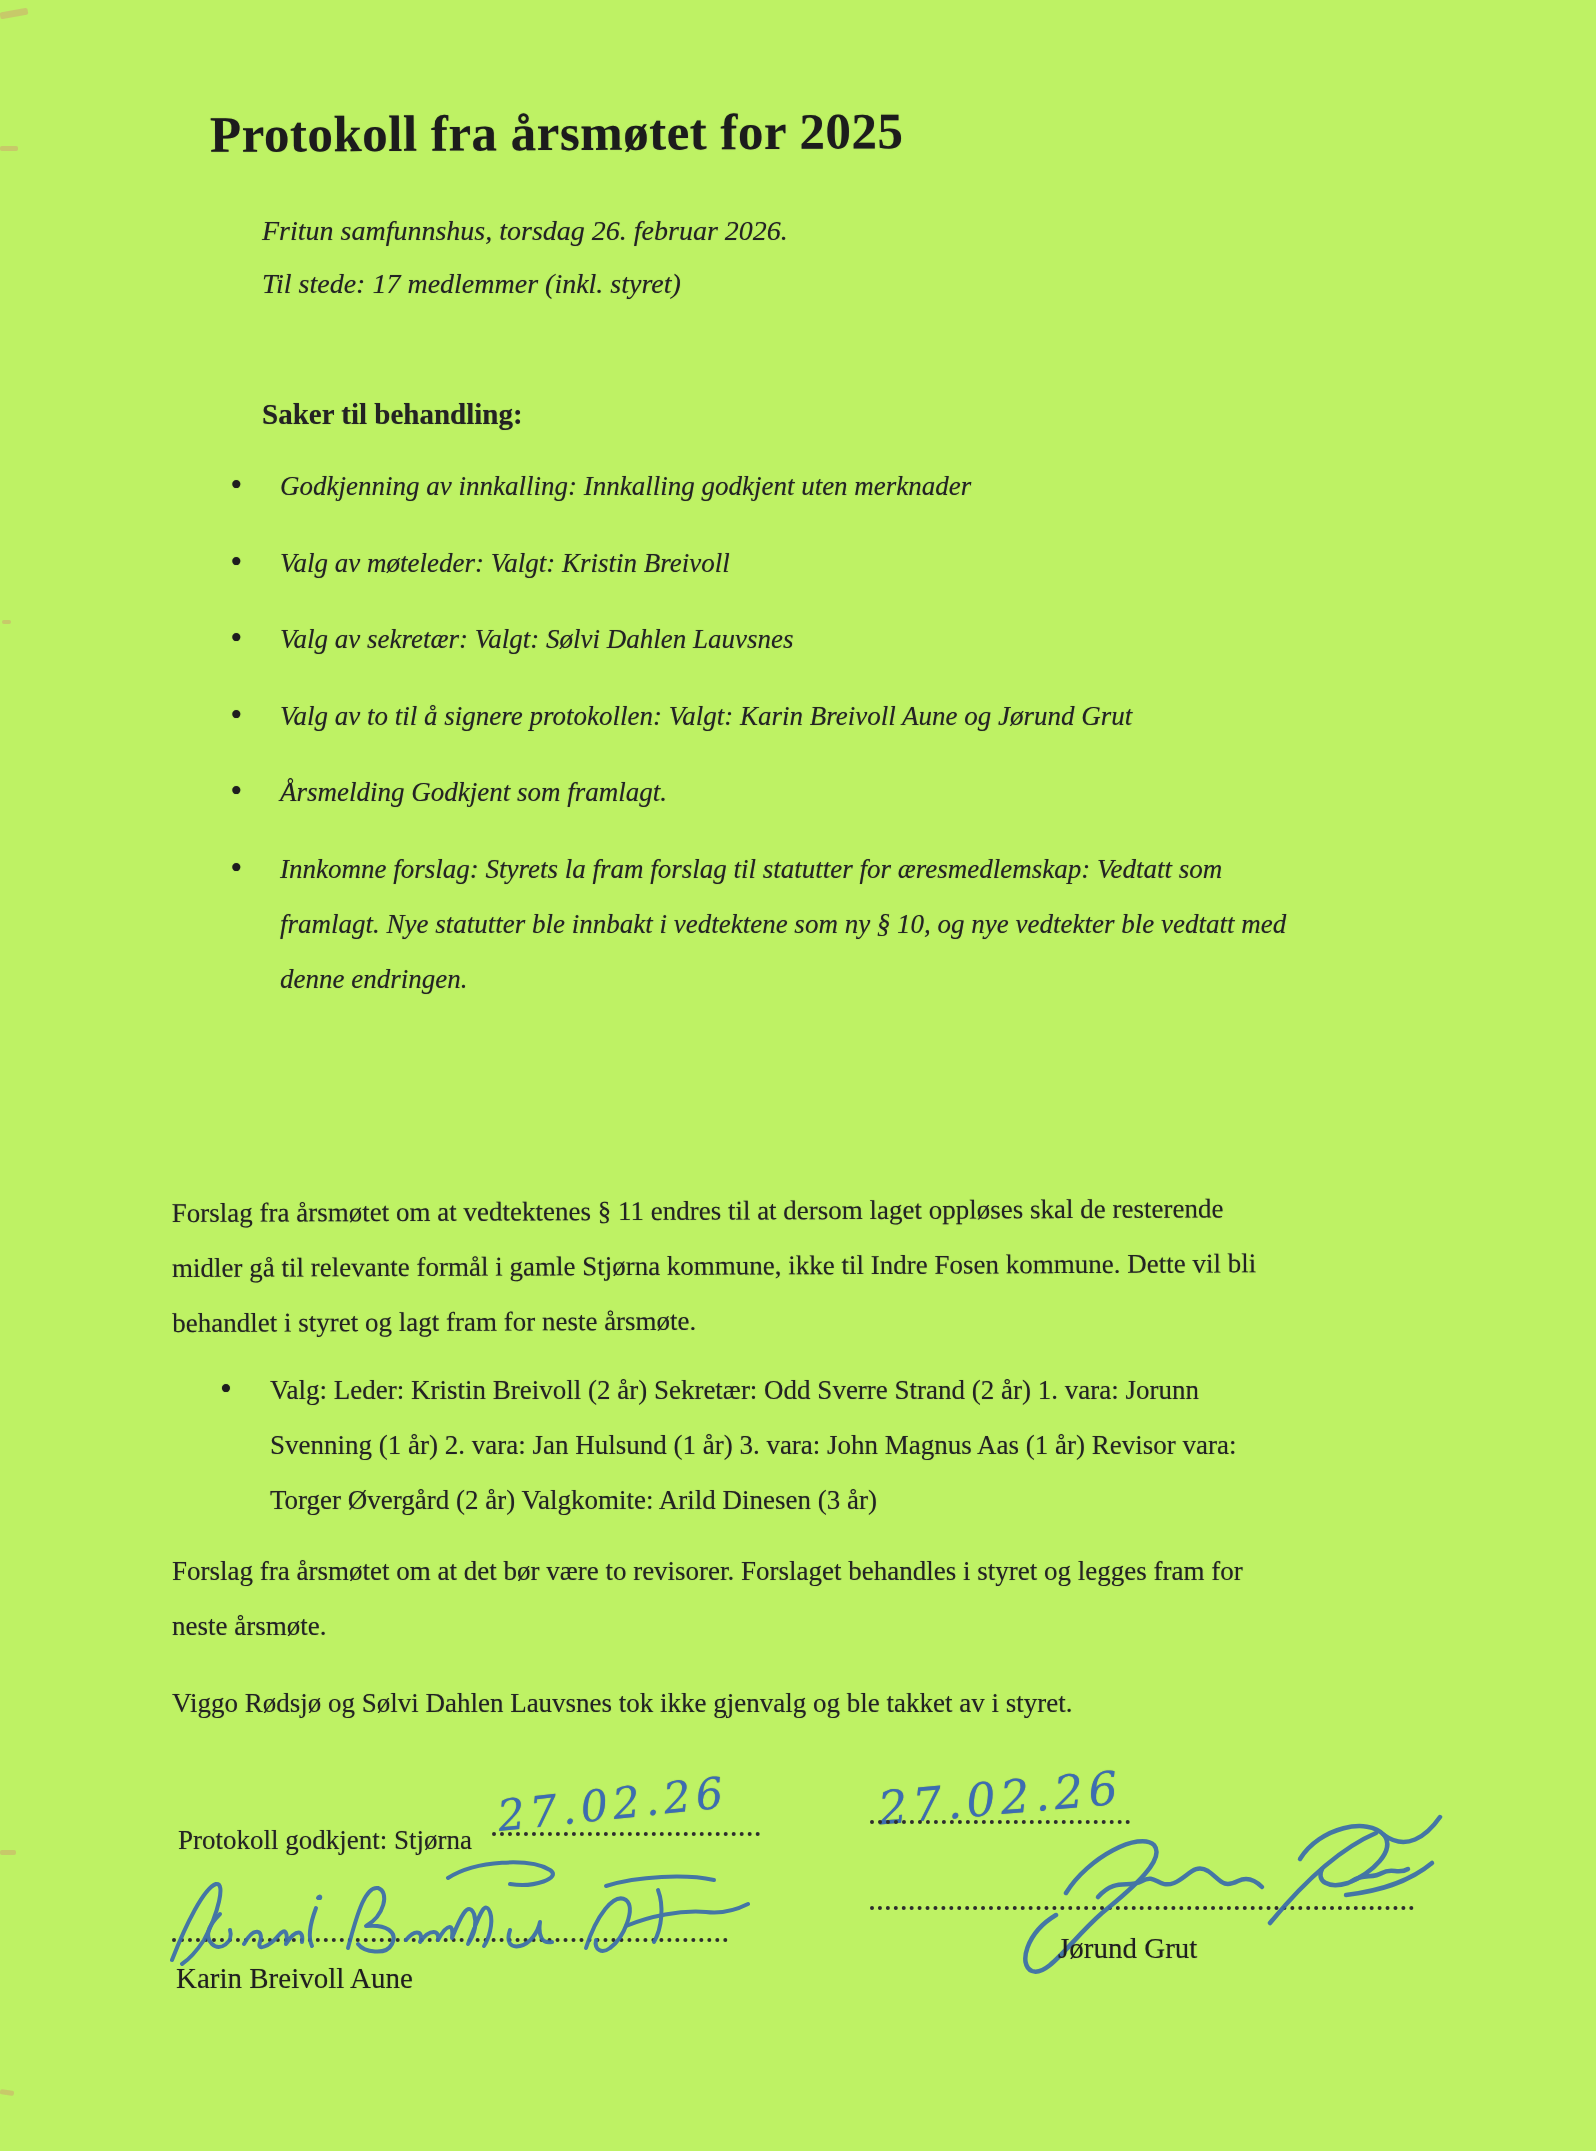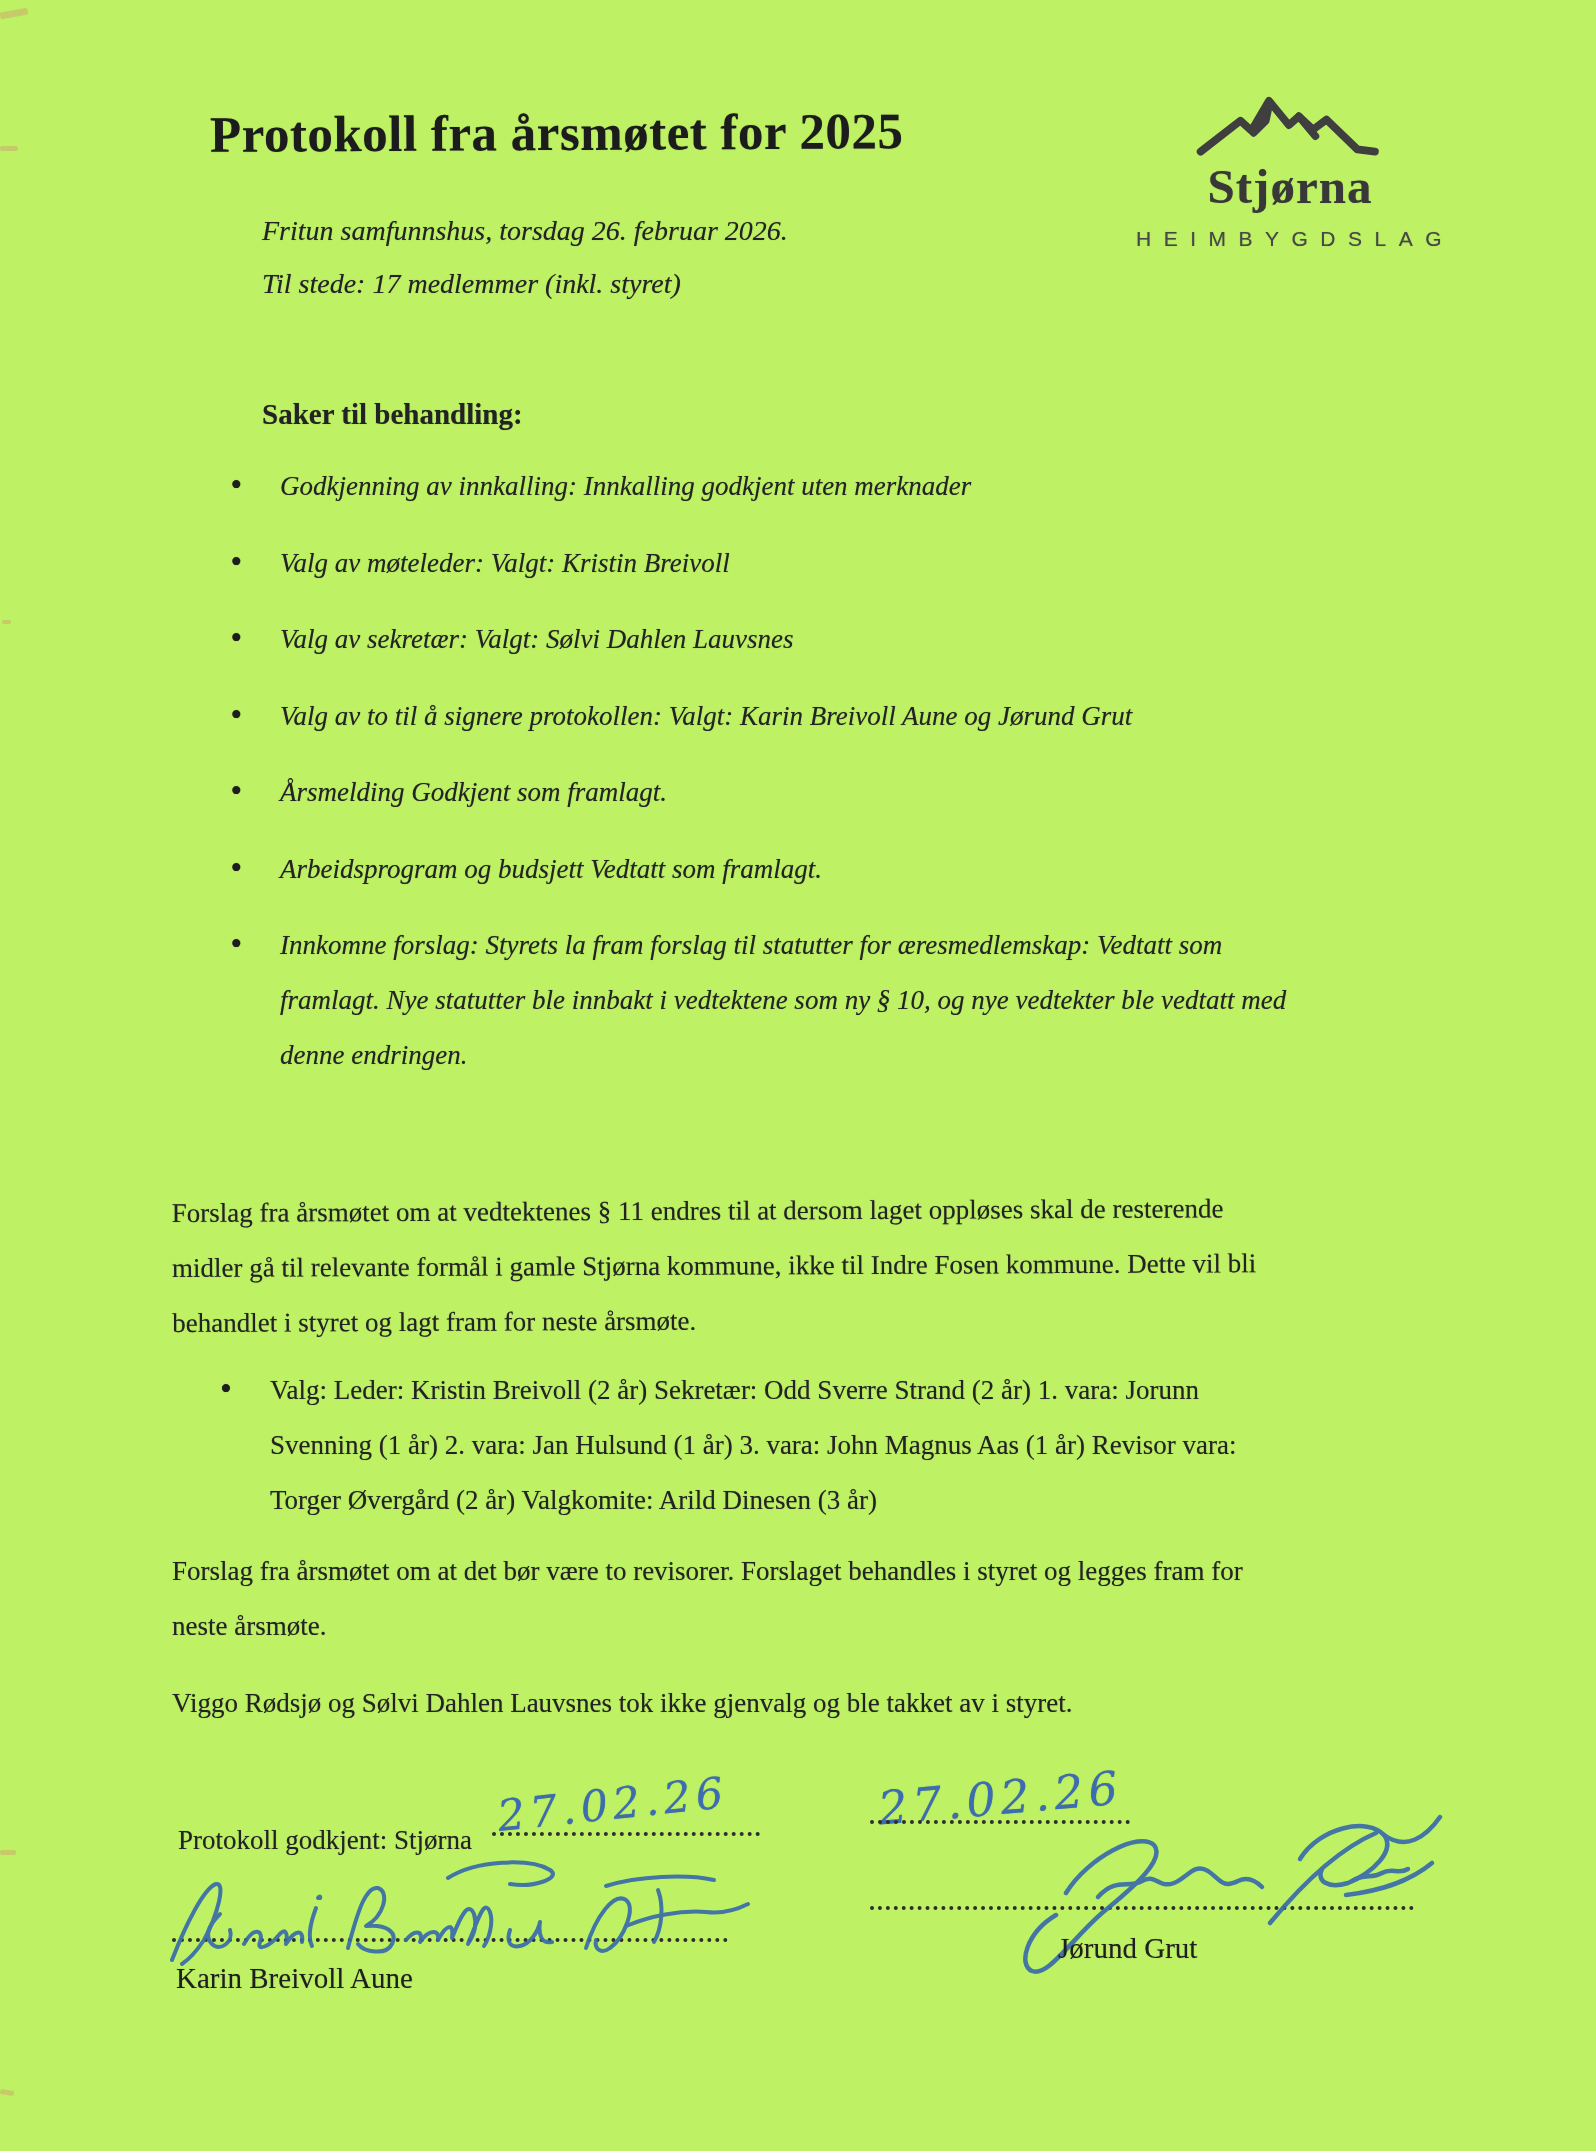--- a/index.html
+++ b/index.html
@@ -85,42 +85,32 @@
   .a4 { left:0; top:1850px; width:16px; height:5px; }
   .a5 { left:0; top:2090px; width:14px; height:5px; transform:rotate(8deg); }
 </style>
 </head>
 <body>
 
 <div class="page scan-text">
 
   <div class="doc-title">Protokoll fra årsmøtet for 2025</div>
 
-  <div class="logo">
-    <svg class="logo-mountain" width="190" height="64" viewBox="0 0 170 58" fill="none" stroke="#3f3f3f" stroke-width="7" stroke-linecap="round" stroke-linejoin="round">
-      <path d="M4,54 L40,26 L50,35 L66,8 L84,30 L93,22 L108,40"></path>
-      <path d="M93,22 L106,34 L118,25 L146,52 L162,54"></path>
-      <path d="M66,12 L63,26 L52,37"></path>
-    </svg>
-    <span class="logo-name">Stjørna</span>
-    <span class="logo-sub">HEIMBYGDSLAG</span>
-  </div>
 
   <div class="meta-line meta-1">Fritun samfunnshus, torsdag 26. februar 2026.</div>
   <div class="meta-line meta-2">Til stede: 17 medlemmer (inkl. styret)</div>
 
   <div class="section-heading">Saker til behandling:</div>
 
   <ul class="agenda">
       <li>Godkjenning av innkalling: Innkalling godkjent uten merknader</li>
       <li>Valg av møteleder: Valgt: Kristin Breivoll</li>
       <li>Valg av sekretær: Valgt: Sølvi Dahlen Lauvsnes</li>
       <li>Valg av to til å signere protokollen: Valgt: Karin Breivoll Aune og Jørund Grut</li>
       <li>Årsmelding Godkjent som framlagt.</li>
-      <li>Arbeidsprogram og budsjett Vedtatt som framlagt.</li>
       <li>Innkomne forslag: Styrets la fram forslag til statutter for æresmedlemskap: Vedtatt som
 framlagt. Nye statutter ble innbakt i vedtektene som ny § 10, og nye vedtekter ble vedtatt med
 denne endringen.</li>
     </ul>
 
   <div class="body-par par-1">Forslag fra årsmøtet om at vedtektenes § 11 endres til at dersom laget oppløses skal de resterende
 midler gå til relevante formål i gamle Stjørna kommune, ikke til Indre Fosen kommune. Dette vil bli
 behandlet i styret og lagt fram for neste årsmøte.</div>
 
   <div class="body-par valg-item">Valg: Leder: Kristin Breivoll (2 år) Sekretær: Odd Sverre Strand (2 år) 1. vara: Jorunn

